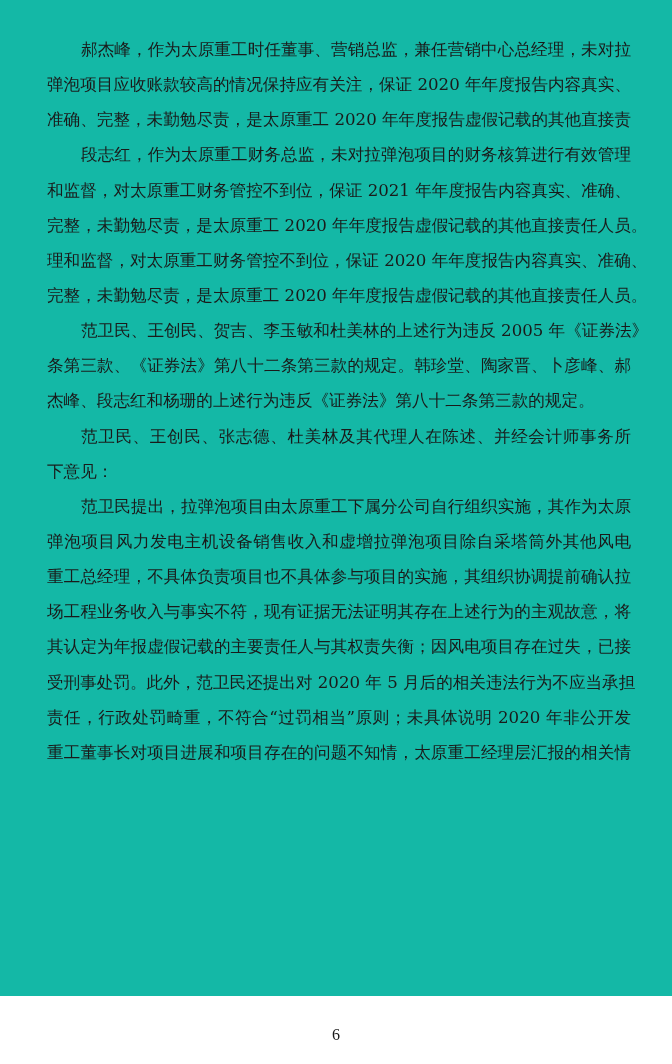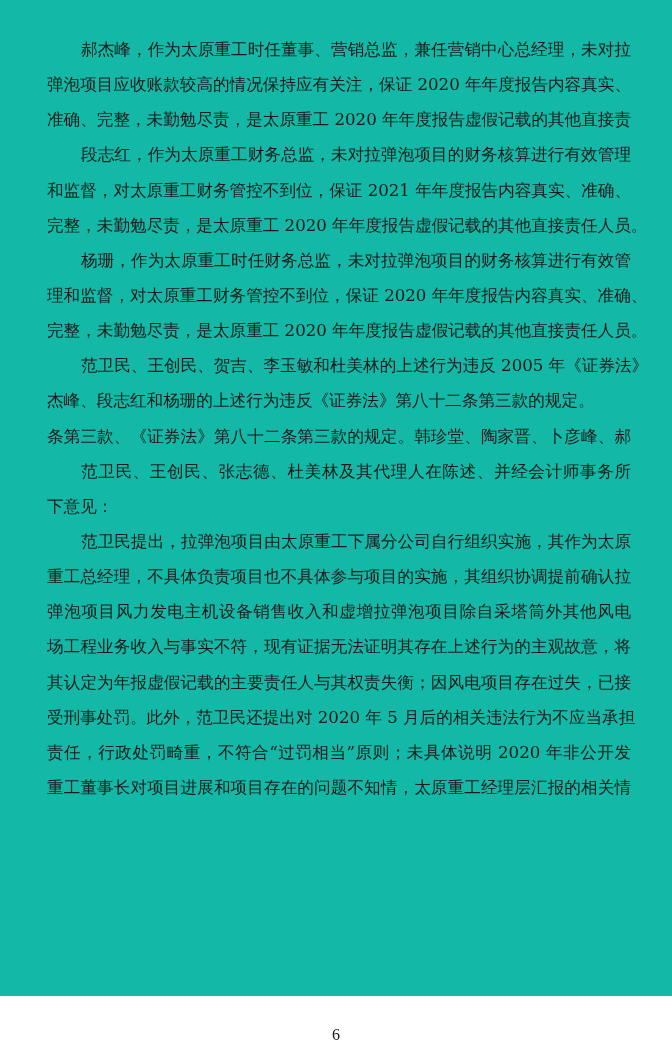--- a/index.html
+++ b/index.html
@@ -23,37 +23,36 @@
         <div class="line indent">郝杰峰，作为太原重工时任董事、营销总监，兼任营销中心总经理，未对拉</div>
         <div class="line">弹泡项目应收账款较高的情况保持应有关注，保证 2020 年年度报告内容真实、</div>
         <div class="line">准确、完整，未勤勉尽责，是太原重工 2020 年年度报告虚假记载的其他直接责</div>
       </div>
       <div class="paragraph">
         <div class="line indent">段志红，作为太原重工财务总监，未对拉弹泡项目的财务核算进行有效管理</div>
         <div class="line">和监督，对太原重工财务管控不到位，保证 2021 年年度报告内容真实、准确、</div>
         <div class="line last">完整，未勤勉尽责，是太原重工 2020 年年度报告虚假记载的其他直接责任人员。</div>
       </div>
       <div class="paragraph">
-        <div class="line indent">杨珊，作为太原重工时任财务总监，未对拉弹泡项目的财务核算进行有效管</div>
         <div class="line">理和监督，对太原重工财务管控不到位，保证 2020 年年度报告内容真实、准确、</div>
         <div class="line last">完整，未勤勉尽责，是太原重工 2020 年年度报告虚假记载的其他直接责任人员。</div>
       </div>
       <div class="paragraph">
         <div class="line indent">范卫民、王创民、贺吉、李玉敏和杜美林的上述行为违反 2005 年《证券法》</div>
+        <div class="line">条第三款、《证券法》第八十二条第三款的规定。韩珍堂、陶家晋、卜彦峰、郝</div>
         <div class="line last">杰峰、段志红和杨珊的上述行为违反《证券法》第八十二条第三款的规定。</div>
-        <div class="line">条第三款、《证券法》第八十二条第三款的规定。韩珍堂、陶家晋、卜彦峰、郝</div>
       </div>
       <div class="paragraph">
         <div class="line indent">范卫民、王创民、张志德、杜美林及其代理人在陈述、并经会计师事务所</div>
         <div class="line last">下意见：</div>
       </div>
       <div class="paragraph">
         <div class="line indent">范卫民提出，拉弹泡项目由太原重工下属分公司自行组织实施，其作为太原</div>
+        <div class="line">弹泡项目风力发电主机设备销售收入和虚增拉弹泡项目除自采塔筒外其他风电</div>
         <div class="line">重工总经理，不具体负责项目也不具体参与项目的实施，其组织协调提前确认拉</div>
-        <div class="line">弹泡项目风力发电主机设备销售收入和虚增拉弹泡项目除自采塔筒外其他风电</div>
         <div class="line">场工程业务收入与事实不符，现有证据无法证明其存在上述行为的主观故意，将</div>
         <div class="line">其认定为年报虚假记载的主要责任人与其权责失衡；因风电项目存在过失，已接</div>
         <div class="line">受刑事处罚。此外，范卫民还提出对 2020 年 5 月后的相关违法行为不应当承担</div>
         <div class="line">责任，行政处罚畸重，不符合“过罚相当”原则；未具体说明 2020 年非公开发</div>
       </div>
       <div class="paragraph">
         <div class="line">重工董事长对项目进展和项目存在的问题不知情，太原重工经理层汇报的相关情</div>
       </div>
     </div>
   <div class="page-number">6</div>

